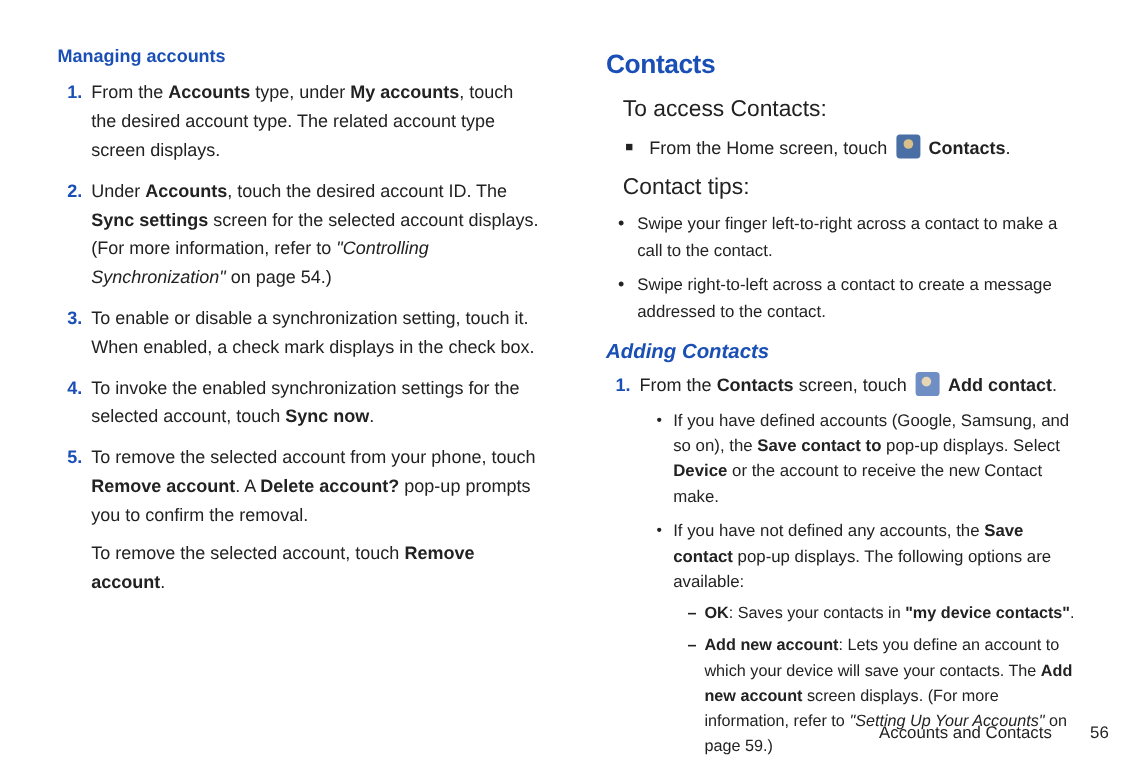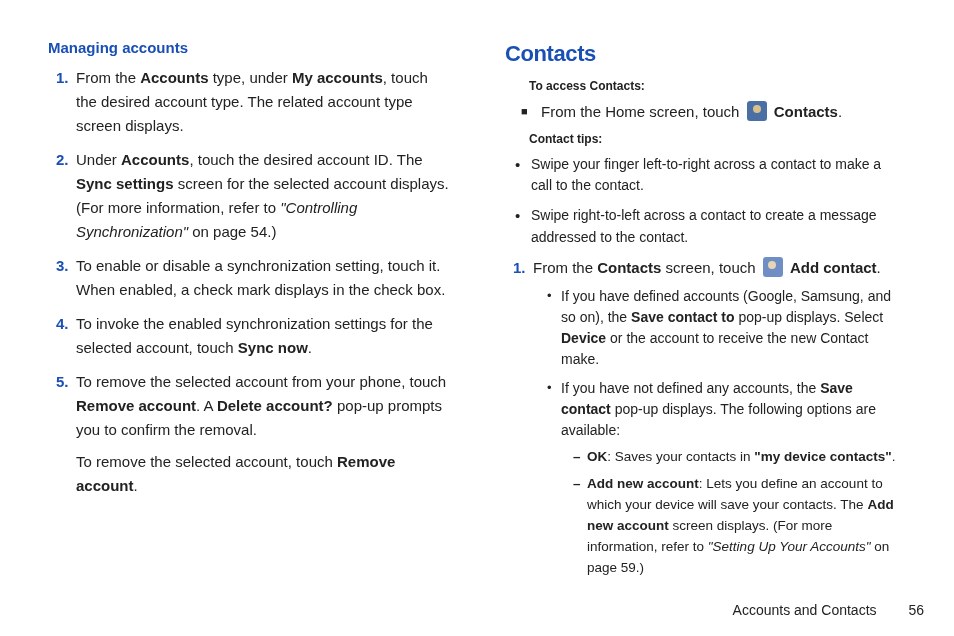--- a/index.html
+++ b/index.html
@@ -35,23 +35,23 @@
     letter-spacing: -0.4px;
   }
   .h-blue-italic {
     color: #1a4fb5;
     font-weight: bold;
     font-style: italic;
     font-size: 17px;
     margin-bottom: 4px;
   }
   .subhead {
-    font-weight: bold;
-    font-size: 12px;
-    margin: 4px 0 4px 24px;
+    font-weight: normal;
+    font-size: 19px;
+    margin: 4px 0 4px 14px;
   }
   ol.numlist {
     list-style: none;
     padding-left: 0;
   }
   ol.numlist > li {
     display: flex;
     margin-bottom: 10px;
   }
   ol.numlist .num {
@@ -210,20 +210,21 @@
       <li>
           <span class="dot">•</span>
           <span class="body">Swipe your finger left-to-right across a contact to make a call to the contact.</span>
         </li>
       <li>
           <span class="dot">•</span>
           <span class="body">Swipe right-to-left across a contact to create a message addressed to the contact.</span>
         </li>
     </ul>
 
+    <div class="h-blue-italic">Adding Contacts</div>
     <ol class="numlist">
       <li>
         <span class="num">1.</span>
         <span class="body">
           <span>From the </span><b>Contacts</b><span> screen, touch </span><span class="icon-box icon-add"></span> <b>Add contact</b><span>.</span>
 
           <ul class="sub-dot">
             <li>
               <span class="dot">•</span>
               <span>

